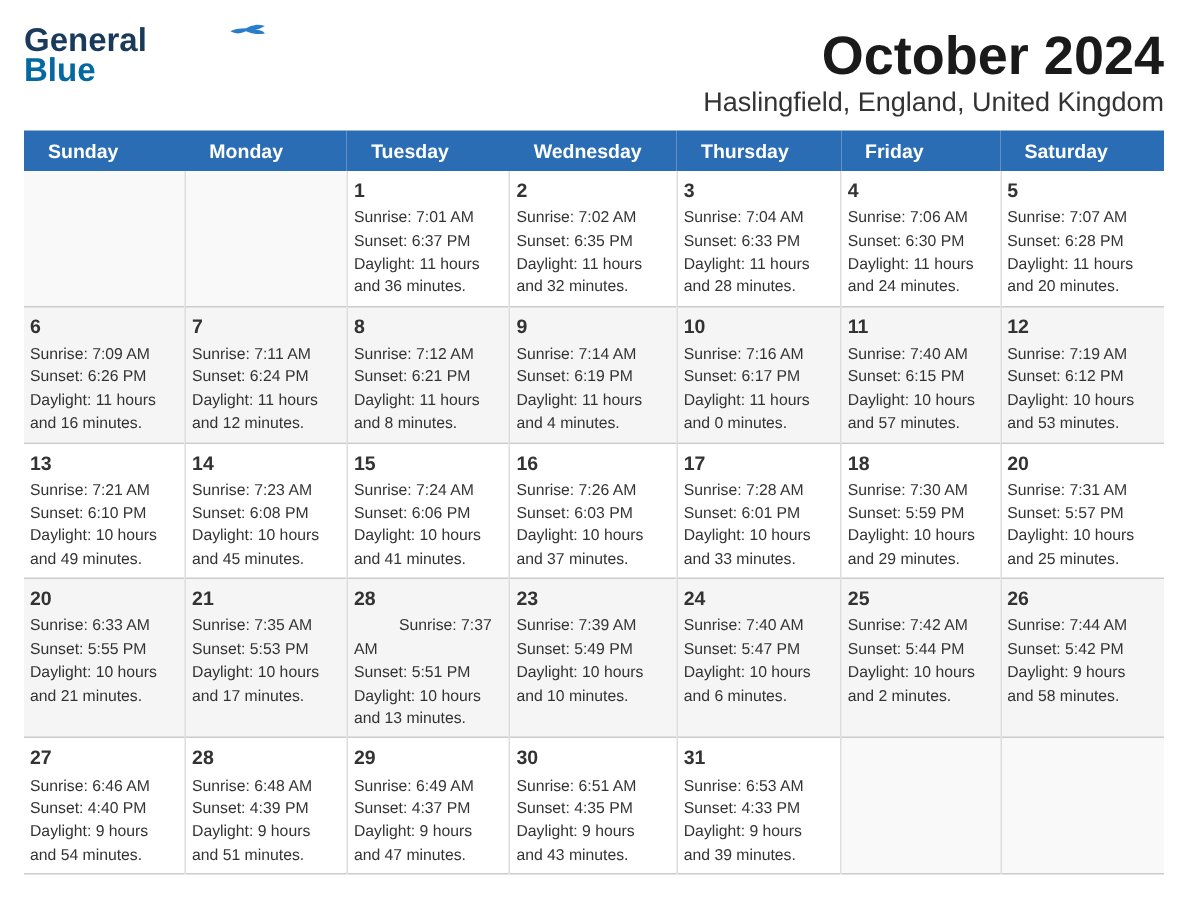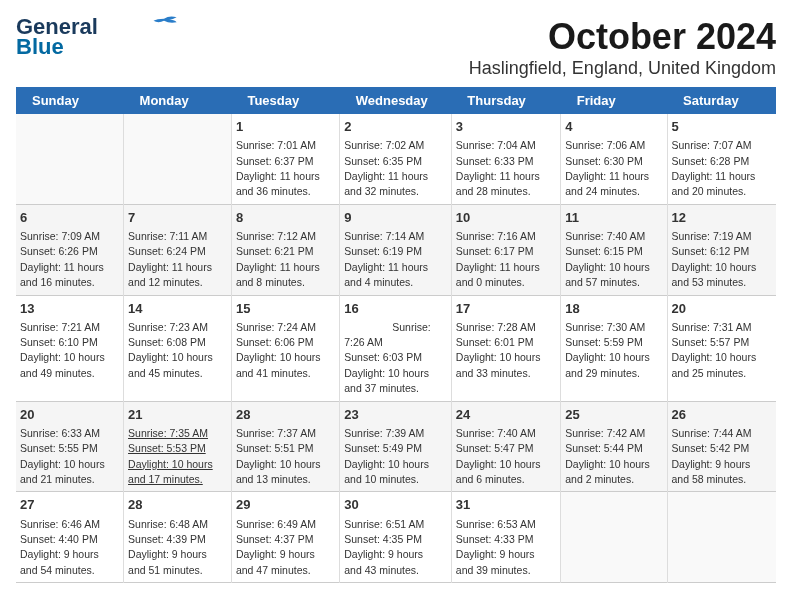--- a/index.html
+++ b/index.html
@@ -184,21 +184,21 @@
 Daylight: 10 hours
 and 49 minutes.</span></td>
         <td><span class="day-num">14</span><span class="day-info" style="white-space: pre-line;">Sunrise: 7:23 AM
 Sunset: 6:08 PM
 Daylight: 10 hours
 and 45 minutes.</span></td>
         <td><span class="day-num">15</span><span class="day-info" style="white-space: pre-line;">Sunrise: 7:24 AM
 Sunset: 6:06 PM
 Daylight: 10 hours
 and 41 minutes.</span></td>
-        <td><span class="day-num">16</span><span class="day-info" style="white-space: pre-line; margin-left: 48px;">Sunrise: 7:26 AM
+        <td><span class="day-num">16</span><span class="day-info" style="white-space: pre-line;">Sunrise: 7:26 AM
 Sunset: 6:03 PM
 Daylight: 10 hours
 and 37 minutes.</span></td>
         <td><span class="day-num">17</span><span class="day-info" style="white-space: pre-line; margin-top: 32px;">Sunrise: 7:28 AM
 Sunset: 6:01 PM
 Daylight: 10 hours
 and 33 minutes.</span></td>
         <td><span class="day-num">18</span><span class="day-info" style="white-space: pre-line;">Sunrise: 7:30 AM
 Sunset: 5:59 PM
 Daylight: 10 hours
@@ -206,25 +206,25 @@
         <td><span class="day-num">20</span><span class="day-info" style="white-space: pre-line;">Sunrise: 7:31 AM
 Sunset: 5:57 PM
 Daylight: 10 hours
 and 25 minutes.</span></td>
       </tr>
       <tr class="week-row">
         <td><span class="day-num">20</span><span class="day-info" style="white-space: pre-line;">Sunrise: 6:33 AM
 Sunset: 5:55 PM
 Daylight: 10 hours
 and 21 minutes.</span></td>
-        <td><span class="day-num">21</span><span class="day-info" style="white-space: pre-line; text-decoration: underline;">Sunrise: 7:35 AM
+        <td><span class="day-num">21</span><span class="day-info" style="white-space: pre-line;">Sunrise: 7:35 AM
 Sunset: 5:53 PM
 Daylight: 10 hours
 and 17 minutes.</span></td>
-        <td><span class="day-num">28</span><span class="day-info" style="white-space: pre-line;">Sunrise: 7:37 AM
+        <td><span class="day-num">28</span><span class="day-info" style="white-space: pre-line; margin-left: 30px;">Sunrise: 7:37 AM
 Sunset: 5:51 PM
 Daylight: 10 hours
 and 13 minutes.</span></td>
         <td><span class="day-num">23</span><span class="day-info" style="white-space: pre-line;">Sunrise: 7:39 AM
 Sunset: 5:49 PM
 Daylight: 10 hours
 and 10 minutes.</span></td>
         <td><span class="day-num">24</span><span class="day-info" style="white-space: pre-line;">Sunrise: 7:40 AM
 Sunset: 5:47 PM
 Daylight: 10 hours

